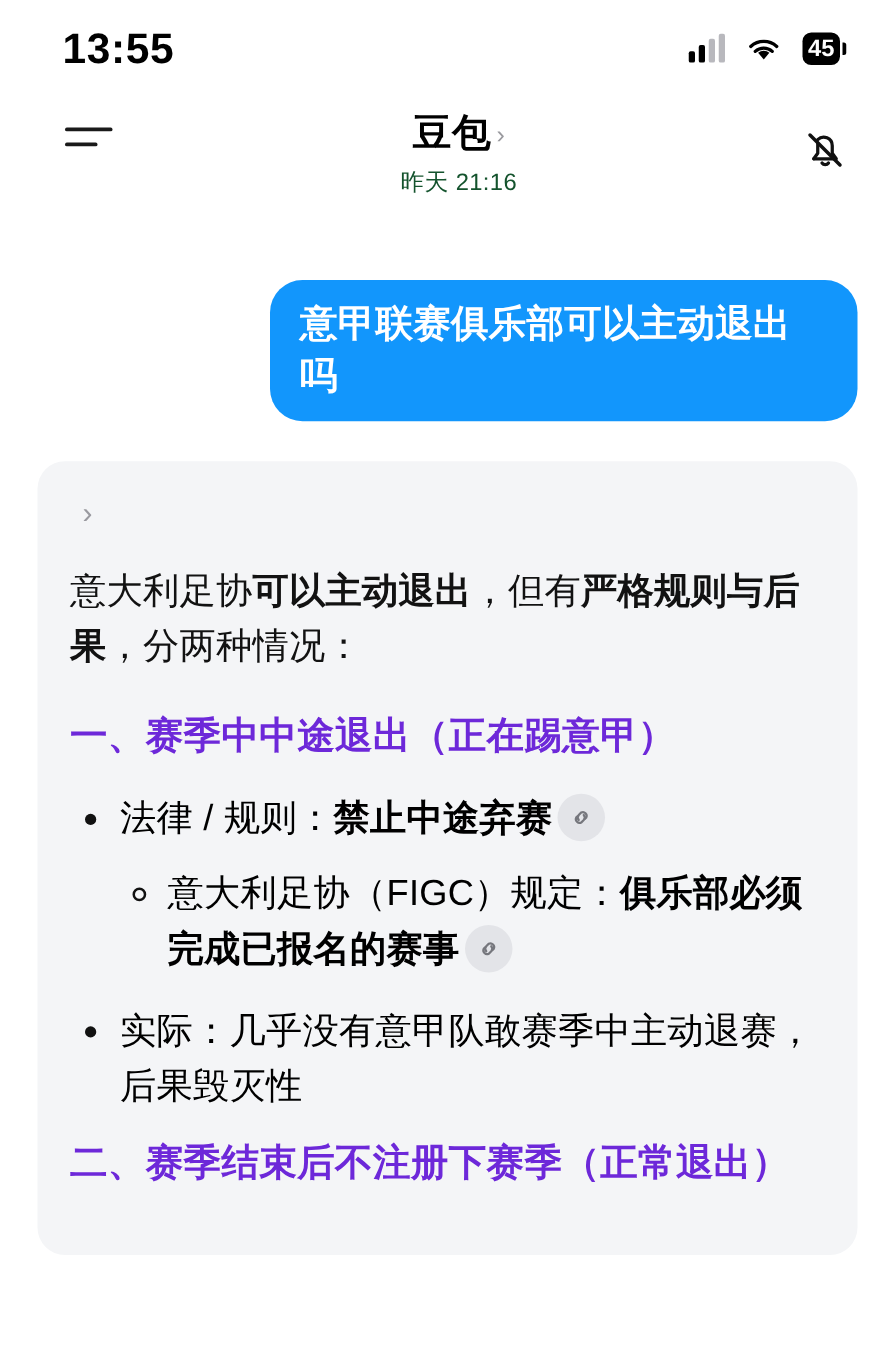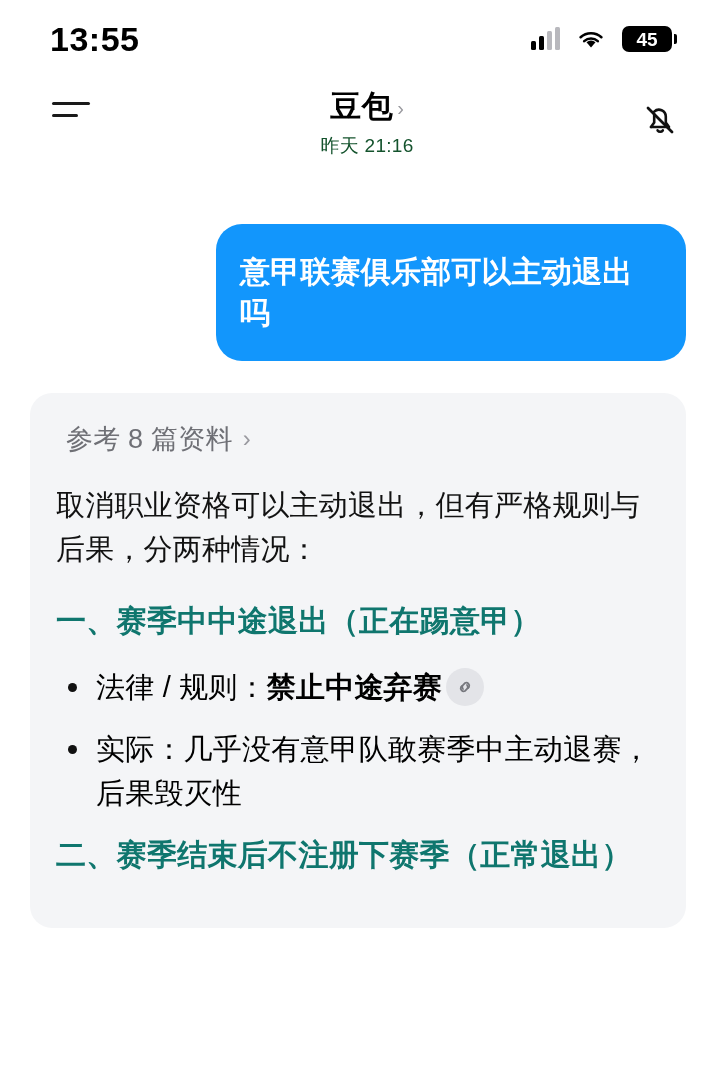--- a/index.html
+++ b/index.html
@@ -55,21 +55,21 @@
   .signal i:nth-child(1) { height: 9px; }
   .signal i:nth-child(2) { height: 14px; }
   .signal i:nth-child(3) { height: 19px; background: #b8b8bd; }
   .signal i:nth-child(4) { height: 23px; background: #b8b8bd; }
 
   .wifi { width: 30px; height: 22px; position: relative; }
   .wifi svg { display:block; }
 
   .battery {
     position: relative;
-    width: 50px; height: 26px;
+    width: 30px; height: 26px;
     border-radius: 7px;
     background: #000;
     display: flex;
     align-items: center;
     justify-content: center;
   }
   .battery::after {
     content: "";
     position: absolute;
     right: -5px; top: 8px;
@@ -171,21 +171,21 @@
     justify-content: flex-end;
     margin-top: 36px;
   }
   .user-bubble {
     background: #1296fc;
     color: #fff;
     font-size: 30px;
     font-weight: 600;
     line-height: 1.35;
     border-radius: 26px;
-    padding: 28px 24px;
+    padding: 16px 24px;
     max-width: 470px;
     letter-spacing: 0.2px;
   }
 
   .assistant-card {
     margin-top: 32px;
     background: #f4f5f7;
     border-radius: 22px;
     padding: 28px 26px 30px 26px;
   }
@@ -208,27 +208,27 @@
     color: #9a9aa0;
   }
 
   .para {
     font-size: 29px;
     line-height: 1.52;
     color: #121212;
     letter-spacing: 0.2px;
     margin: 0 0 28px 0;
   }
-  .para b { font-weight: 400; }
+  .para b { font-weight: 700; }
 
   .h2 {
     font-size: 30px;
     font-weight: 700;
     line-height: 1.45;
-    color: #0f766e;
+    color: #6d28d9;
     margin: 0 0 22px 0;
     letter-spacing: 0.3px;
   }
 
   ul.lvl1 {
     list-style: none;
     margin: 0 0 6px 0;
     padding: 0;
   }
   ul.lvl1 > li {
@@ -339,40 +339,47 @@
 
   <div class="convo">
 
     <div class="user-row">
       <div class="user-bubble">意甲联赛俱乐部可以主动退出吗</div>
     </div>
 
     <div class="assistant-card">
 
       <div class="search-line">
-        <span class="ref">参考 8 篇资料</span>
         <span class="arrow">›</span>
       </div>
 
       <p class="para">
-        <span>取消职业资格</span><b>可以主动退出</b><span>，但有</span><b>严格规则与后果</b><span>，分两种情况：</span>
+        <span>意大利足协</span><b>可以主动退出</b><span>，但有</span><b>严格规则与后果</b><span>，分两种情况：</span>
       </p>
 
       <h2 class="h2">一、赛季中中途退出（正在踢意甲）</h2>
 
       <ul class="lvl1">
         <li>
           <span>法律 / 规则：</span><b>禁止中途弃赛</b><span class="link-chip">
             <svg width="20" height="20" viewBox="0 0 20 20">
               <path d="M8 12 a3 3 0 0 1 0-4 l2-2 a3 3 0 0 1 4 4 l-1 1" stroke="#76777d" stroke-width="1.8" fill="none" stroke-linecap="round"></path>
               <path d="M12 8 a3 3 0 0 1 0 4 l-2 2 a3 3 0 0 1-4-4 l1-1" stroke="#76777d" stroke-width="1.8" fill="none" stroke-linecap="round"></path>
             </svg>
           </span>
 
           <ul class="lvl2">
+            <li>
+              <span>意大利足协（FIGC）规定：</span><b>俱乐部必须完成已报名的赛事</b><span class="link-chip">
+                <svg width="20" height="20" viewBox="0 0 20 20">
+                  <path d="M8 12 a3 3 0 0 1 0-4 l2-2 a3 3 0 0 1 4 4 l-1 1" stroke="#76777d" stroke-width="1.8" fill="none" stroke-linecap="round"></path>
+                  <path d="M12 8 a3 3 0 0 1 0 4 l-2 2 a3 3 0 0 1-4-4 l1-1" stroke="#76777d" stroke-width="1.8" fill="none" stroke-linecap="round"></path>
+                </svg>
+              </span>
+            </li>
           </ul>
         </li>
 
         <li>
           <span>实际：</span><span>几乎没有意甲队敢赛季中主动退赛，后果毁灭性</span>
         </li>
       </ul>
 
       <h2 class="h2">二、赛季结束后不注册下赛季（正常退出）</h2>
 

